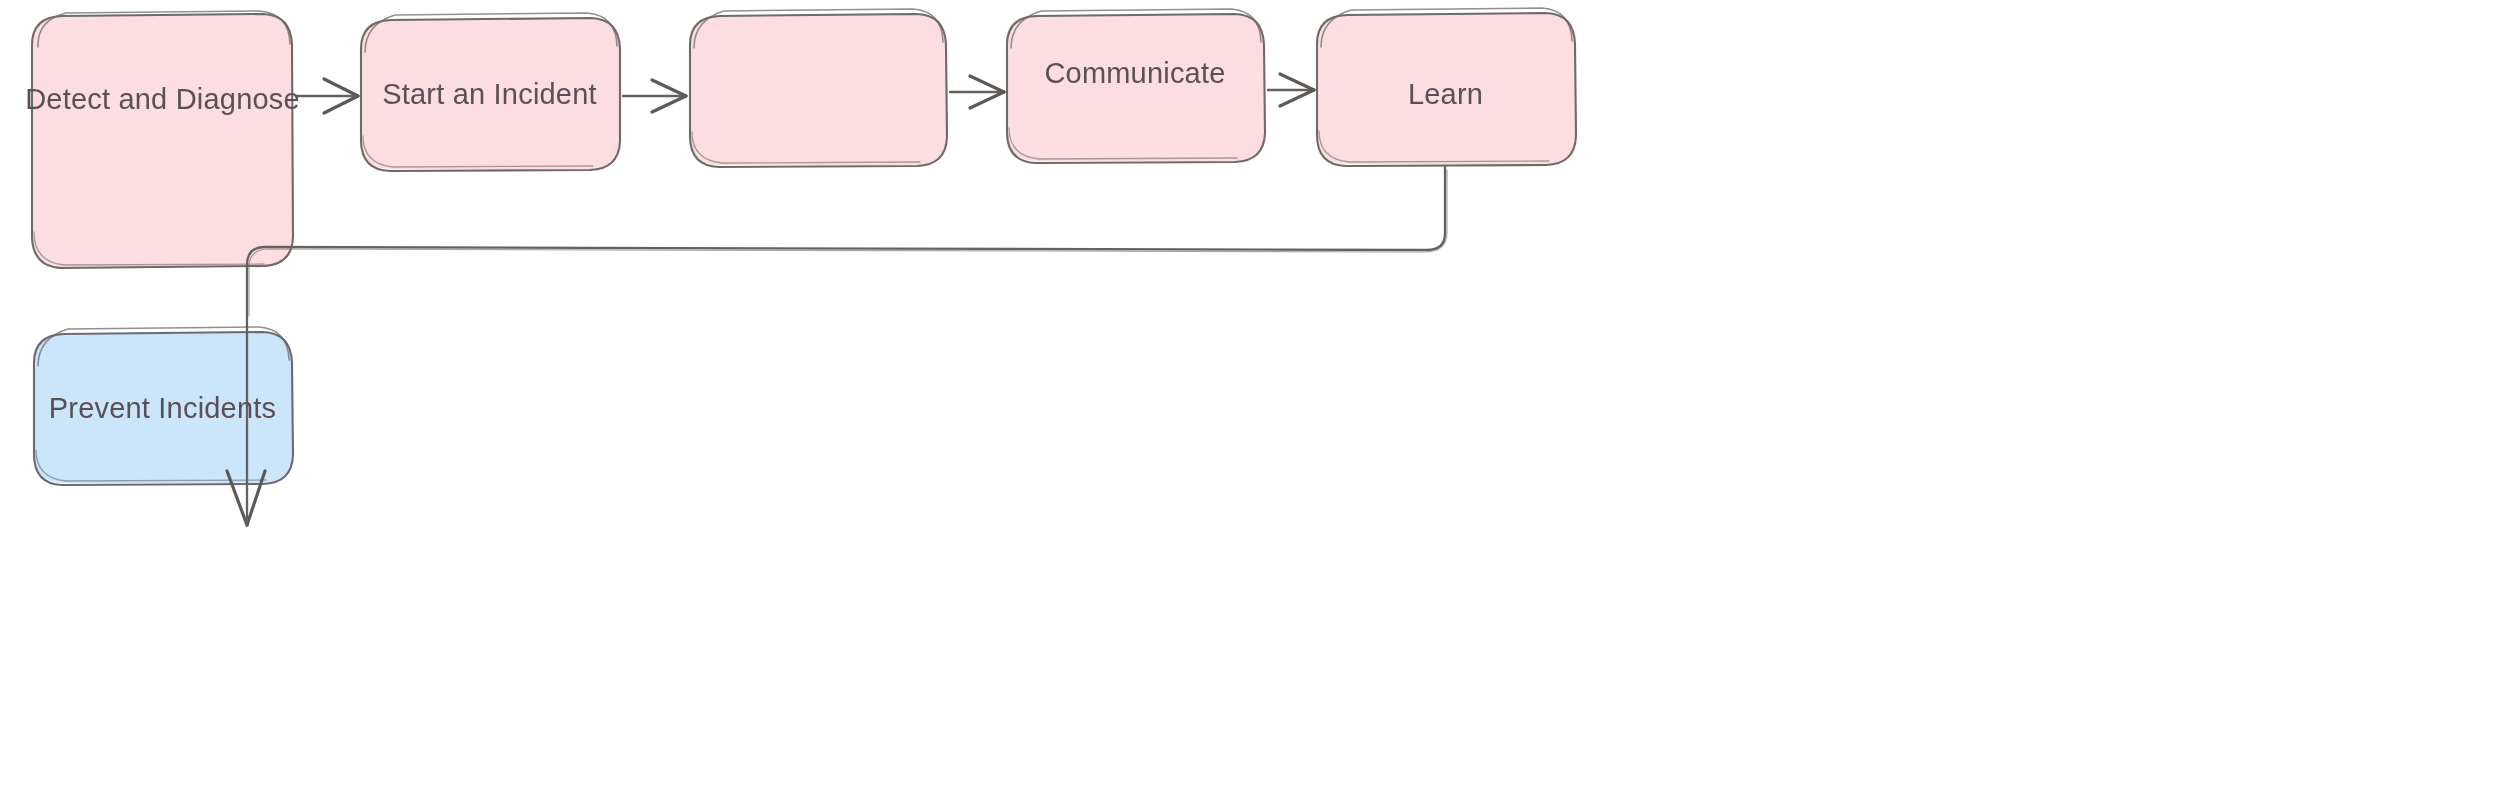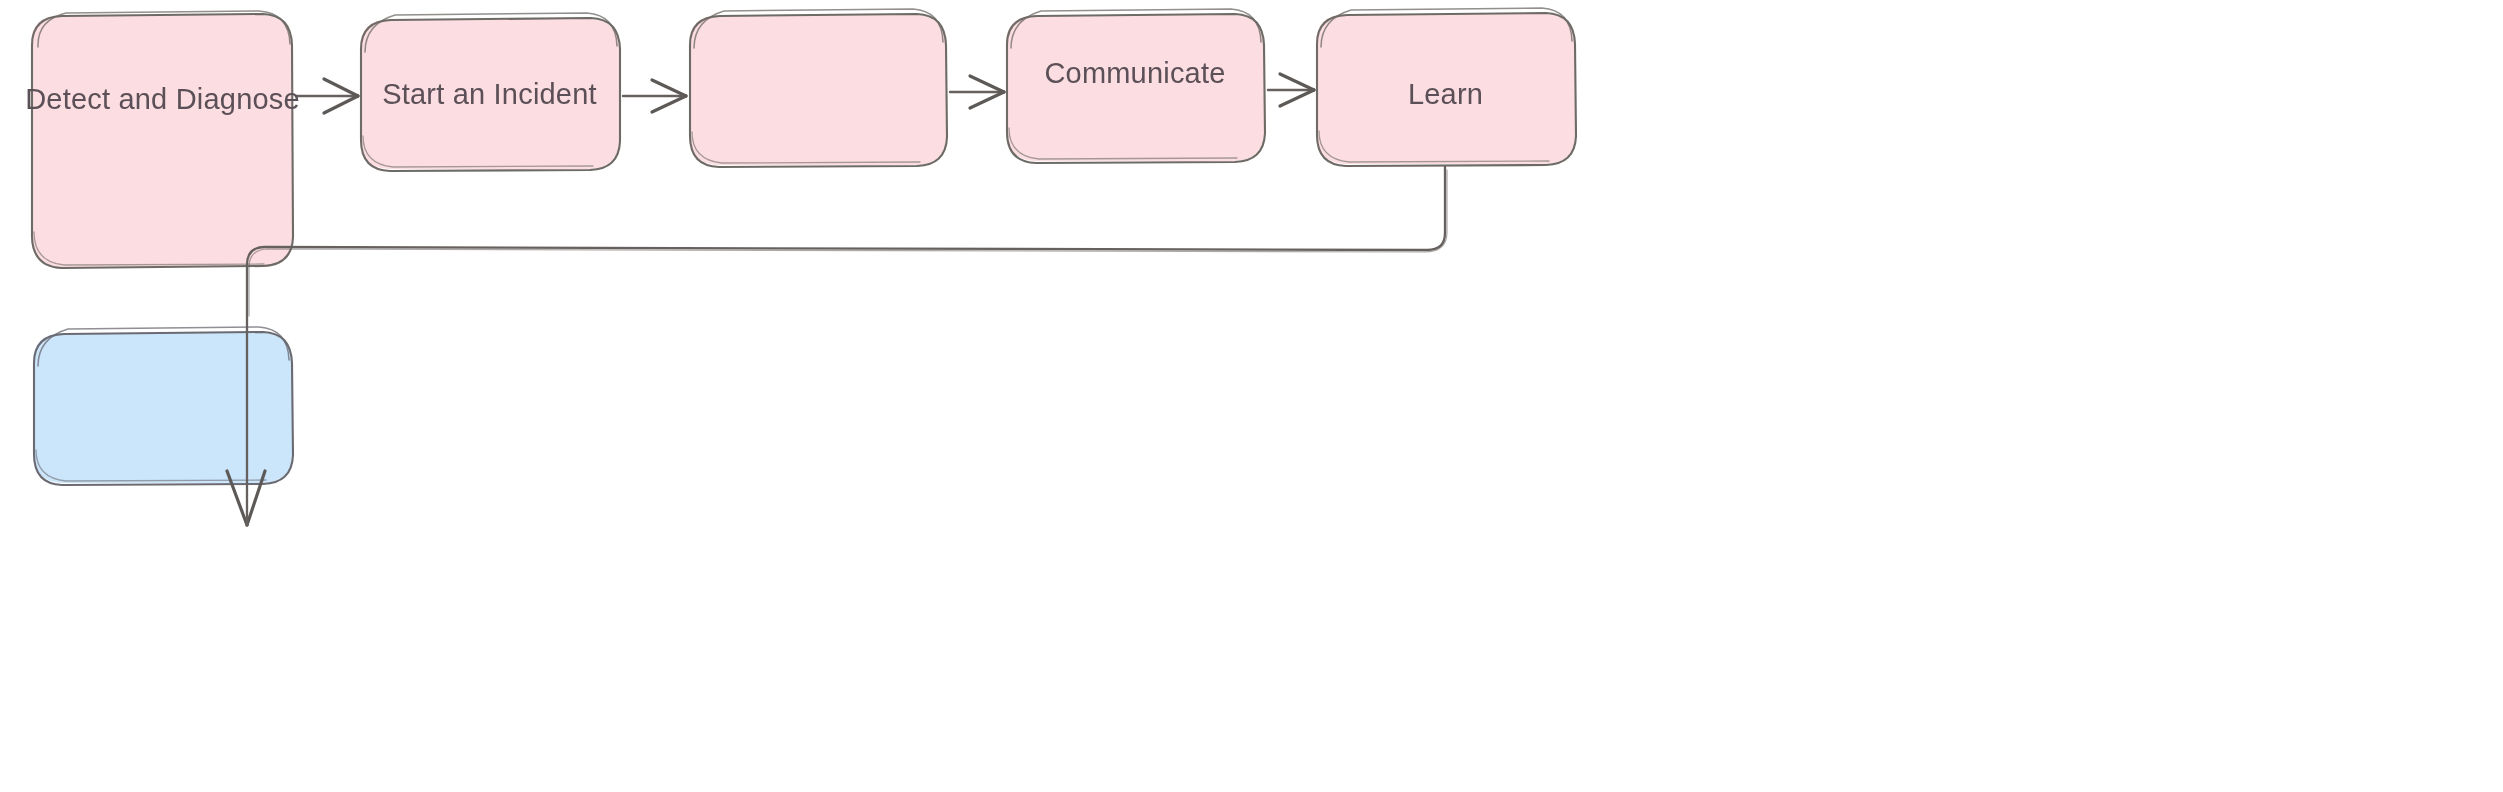--- a/index.html
+++ b/index.html
@@ -139,14 +139,15 @@
 
   <div class="node-hit" style="left:670px; top:14px; width:257px; height:152px;"></div>
 
   <div class="node-hit" style="left:987px; top:15px; width:258px; height:147px;"></div>
   <div class="node-label" style="left:987px; top:15px; width:258px; height:117px;">Communicate</div>
 
   <div class="node-hit" style="left:1297px; top:13px; width:259px; height:152px;"></div>
   <div class="node-label" style="left:1297px; top:13px; width:259px; height:163px;">Learn</div>
 
   <div class="node-hit" style="left:14px; top:332px; width:259px; height:152px;"></div>
+  <div class="node-label" style="left:14px; top:332px; width:259px; height:152px;">Prevent Incidents</div>
 
 </div>
 
 </body></html>

